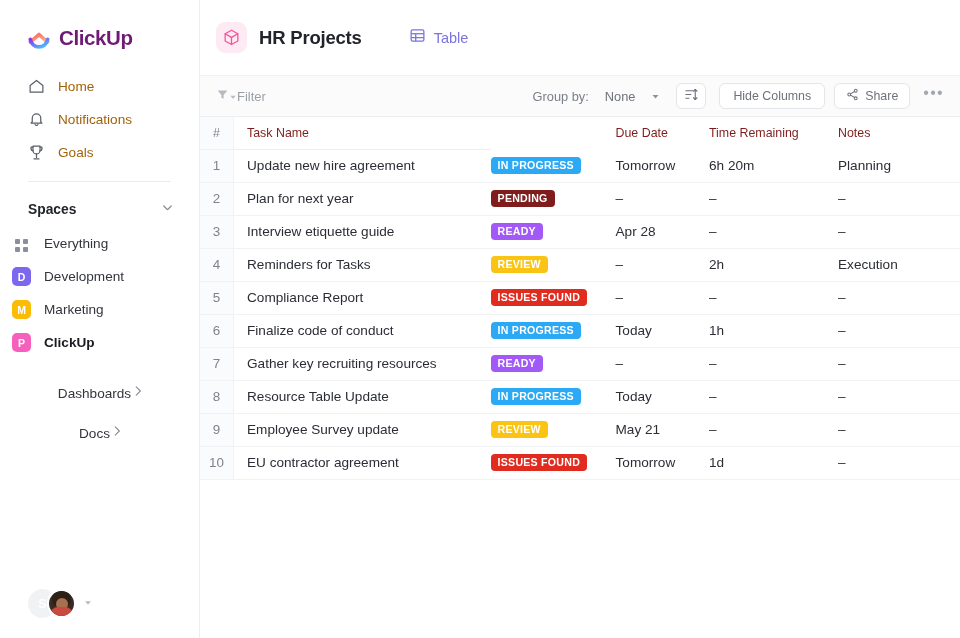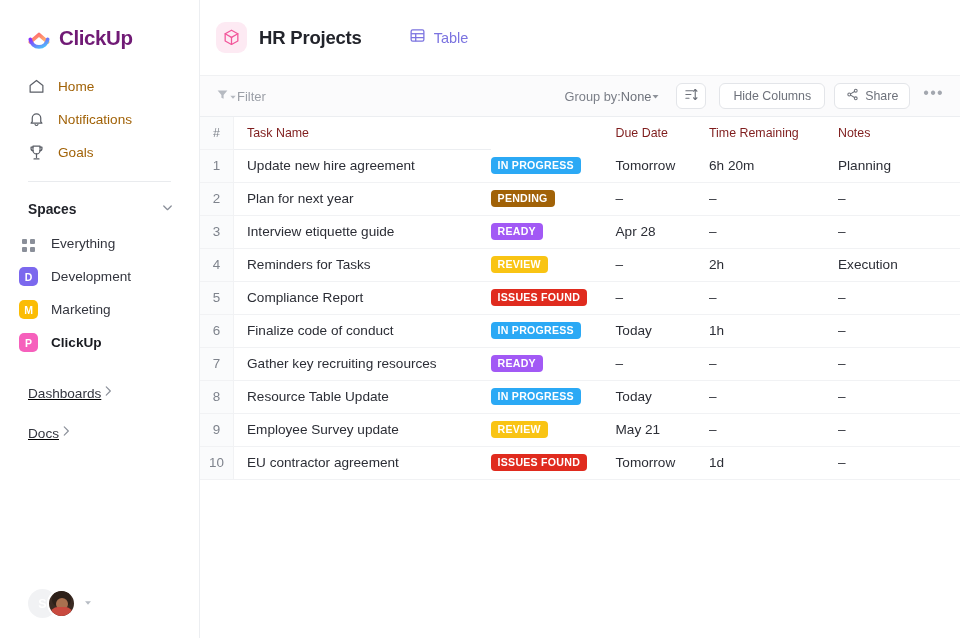--- a/index.html
+++ b/index.html
@@ -39,39 +39,39 @@
 
   .sec-head {
     display: flex; align-items: center; justify-content: space-between;
     padding: 18px 24px 8px 28px;
   }
   .sec-title { font-size: 13.8px; font-weight: bold; color: #22242b; }
   .chev { color: #8a8f99; }
 
   .space-item {
     display: flex; align-items: center; gap: 13px;
-    height: 33px; padding-left: 19px; cursor: pointer;
+    height: 33px; padding-left: 12px; cursor: pointer;
   }
   .space-badge {
     width: 19px; height: 19px; border-radius: 5px;
     display: flex; align-items: center; justify-content: center;
     color: #fff; font-size: 10.5px; font-weight: bold; flex: 0 0 19px;
   }
   .space-label { font-size: 13.6px; color: #33353e; }
   .space-label.active { font-weight: bold; color: #191b21; }
   .dots4 { width: 19px; height: 19px; position: relative; flex: 0 0 19px; }
   .dots4 i {
     position: absolute; width: 4.5px; height: 4.5px; border-radius: 1px; background: #8a8f99;
   }
   .dots4 i:nth-child(1){ left:3px; top:5px;} .dots4 i:nth-child(2){ left:11px; top:5px;}
   .dots4 i:nth-child(3){ left:3px; top:13px;} .dots4 i:nth-child(4){ left:11px; top:13px;}
 
   .link-row {
-    display: flex; align-items: center; justify-content: flex-start;
-    height: 40px; padding: 0 24px 0 28px; cursor: pointer; text-decoration: underline;
+    display: flex; align-items: center; justify-content: center;
+    height: 40px; padding: 0 24px 0 28px; cursor: pointer;
   }
   .link-label { font-size: 13.6px; color: #33353e; }
 
   .user-area {
     position: absolute; left: 28px; bottom: 20px;
     display: flex; align-items: center;
   }
   .av {
     width: 29px; height: 29px; border-radius: 50%;
     display: flex; align-items: center; justify-content: center;
@@ -105,21 +105,21 @@
   .view-label { font-size: 14.5px; color: #7b73e0; }
 
   .toolbar {
     display: flex; align-items: center; height: 42px;
     padding: 0 16px 0 16px; background: #fbfbfc;
     border-top: 1px solid #f0f1f3; border-bottom: 1px solid #eceef1;
   }
   .filter-grp { display: flex; align-items: center; cursor: pointer; }
   .filter-label { font-size: 13px; color: #9b9fa7; }
   .spacer { flex: 1; }
-  .groupby { display: flex; align-items: flex-end; gap: 0; font-size: 12.8px; color: #7b7f88; cursor: pointer; }
+  .groupby { display: flex; align-items: flex-end; gap: 16px; font-size: 12.8px; color: #7b7f88; cursor: pointer; }
   .groupby b { color: #6e727b; font-weight: normal; }
   .btn {
     height: 26px; border: 1px solid #e3e5e9; border-radius: 6px;
     background: #fff; display: flex; align-items: center; justify-content: center;
     gap: 6px; font-size: 12.4px; color: #6e727b; cursor: pointer;
   }
   .btn-icon { width: 30px; padding: 0; margin-left: 16px; }
   .btn-hide { padding: 0 13px; margin-left: 13px; }
   .btn-share { padding: 0 11px; margin-left: 9px; }
   .more-dots { margin-left: 13px; color: #a3a7af; font-size: 16px; letter-spacing: 1.3px; cursor: pointer; padding-bottom:6px; }
@@ -384,21 +384,21 @@
             <td class="c-num">1</td>
             <td class="c-task">Update new hire agreement</td>
             <td class="c-status"><span class="badge" style="background: rgb(43, 169, 245);">IN PROGRESS</span></td>
             <td class="c-due">Tomorrow</td>
             <td class="c-time">6h 20m</td>
             <td class="c-notes">Planning</td>
           </tr>
           <tr>
             <td class="c-num">2</td>
             <td class="c-task">Plan for next year</td>
-            <td class="c-status"><span class="badge" style="background: #a16207;">PENDING</span></td>
+            <td class="c-status"><span class="badge" style="background: #7f1d1d;">PENDING</span></td>
             <td class="c-due dash">–</td>
             <td class="c-time dash">–</td>
             <td class="c-notes dash">–</td>
           </tr>
           <tr>
             <td class="c-num">3</td>
             <td class="c-task">Interview etiquette guide</td>
             <td class="c-status"><span class="badge" style="background: rgb(162, 89, 245);">READY</span></td>
             <td class="c-due due-red">Apr 28</td>
             <td class="c-time dash">–</td>

